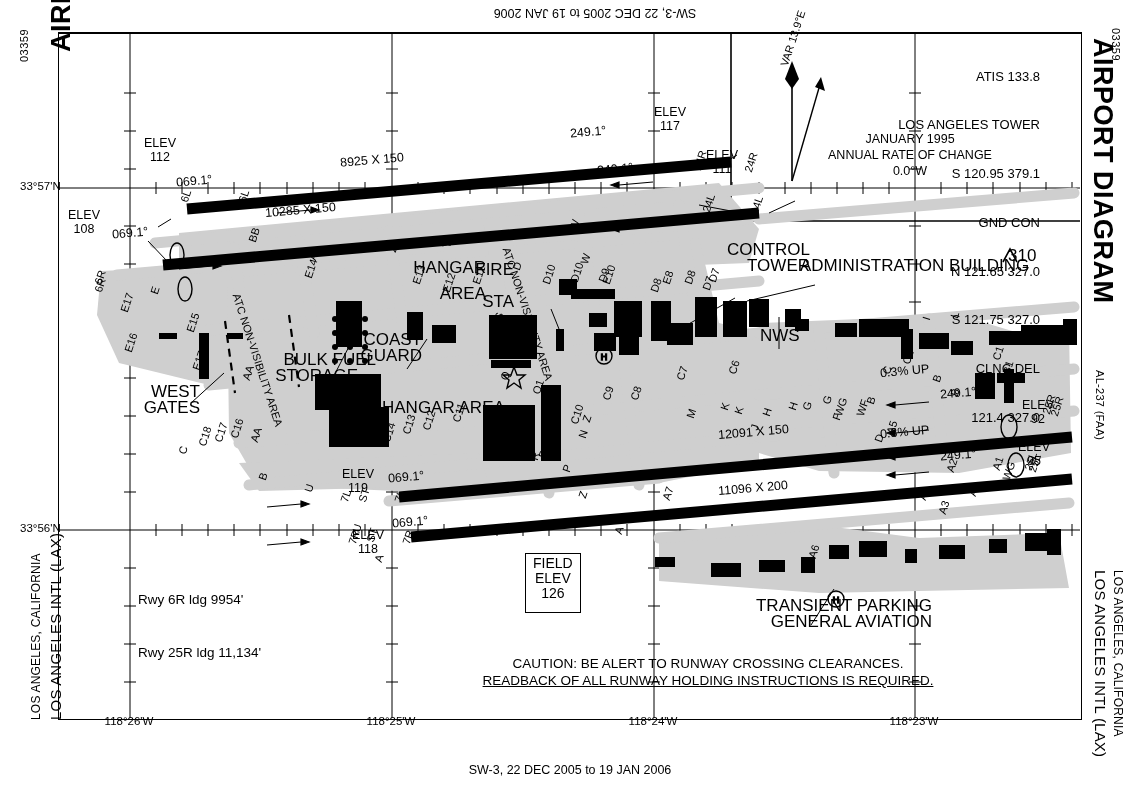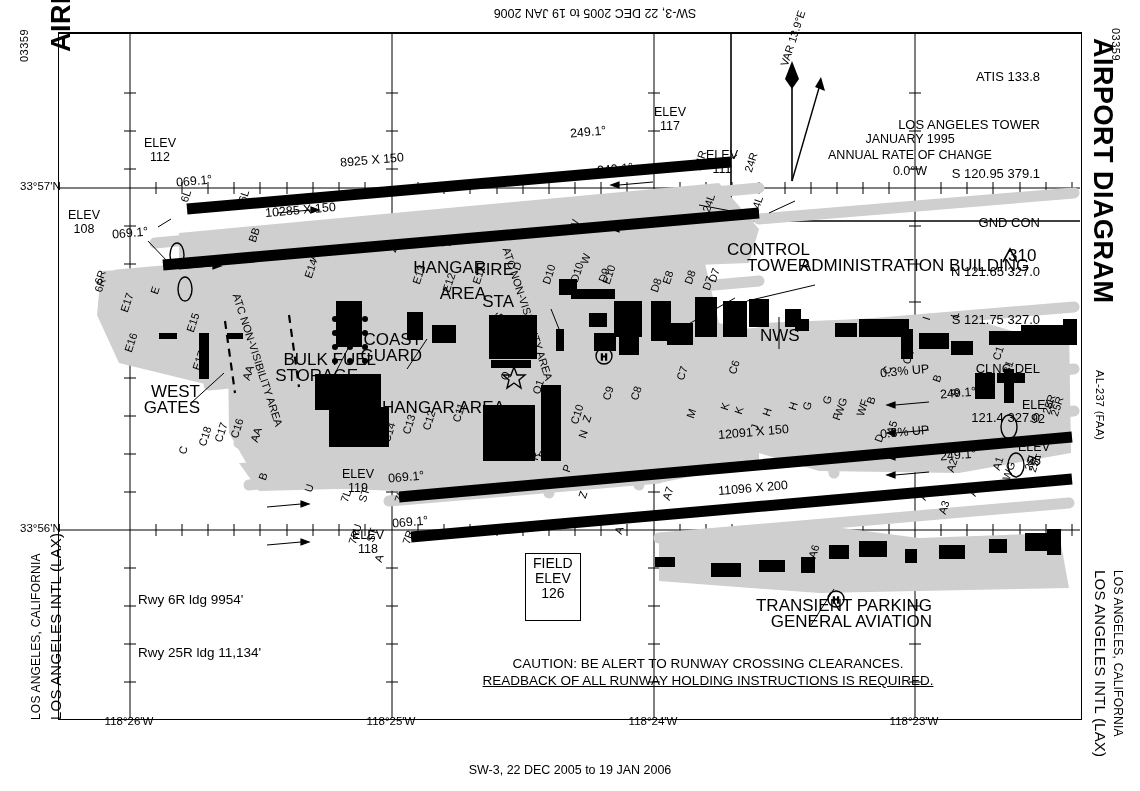--- a/index.html
+++ b/index.html
@@ -30,21 +30,21 @@
   svg{display:block;}
 
   
   .lbl{font-size:12.5px;}
   .lbl11{font-size:11px;}
   .lbl13{font-size:17px;text-align:right;}
   .comm{font-size:13px;line-height:1.25;}
   .notes{font-size:13.5px;line-height:1.3;}
   .caution{font-size:13.5px;line-height:1.35;}
   .under{text-decoration:underline;}
-  .fieldbox{border:1.6px solid #000;padding:2px 7px 19px 7px;text-align:center;
+  .fieldbox{border:1.6px solid #000;padding:2px 7px 11px 7px;text-align:center;
             font-size:14px;line-height:1.08;background:#fff;}
   .hdr-top{font-size:12.5px;transform:rotate(180deg);}
   .footer{font-size:12.5px;}
   .tick-lbl{font-size:11.5px;}
 </style>
 </head>
 <body>
 
 <div id="frame"></div>
 

